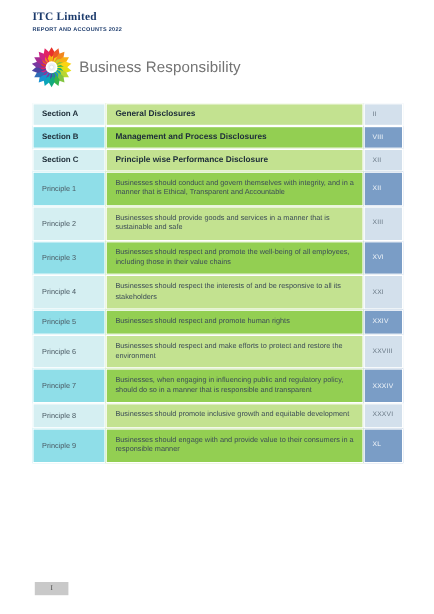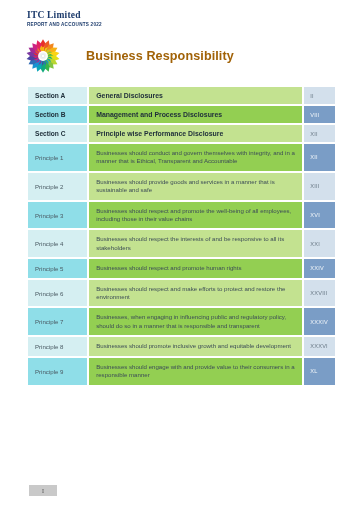--- a/index.html
+++ b/index.html
@@ -30,23 +30,23 @@
     letter-spacing:.25px;
     margin-top:1px;
   }
 
   .titlebar{position:absolute;left:24px;top:37px;display:flex;align-items:center;}
   .logo{
     width:38px;height:38px;position:relative;flex:0 0 auto;
   }
   .logo svg{display:block;width:38px;height:38px;}
   .title-text{
-    margin-left:24px;
-    color:#a16207;
-    font-weight:bold;
+    margin-left:4px;
+    color:#737373;
+    font-weight:normal;
     font-size:12.6px;
     line-height:14.4px;
     letter-spacing:.1px;
     white-space:nowrap;
   }
 
   
   .toc{
     position:absolute;left:27px;top:86px;
     width:309px;

